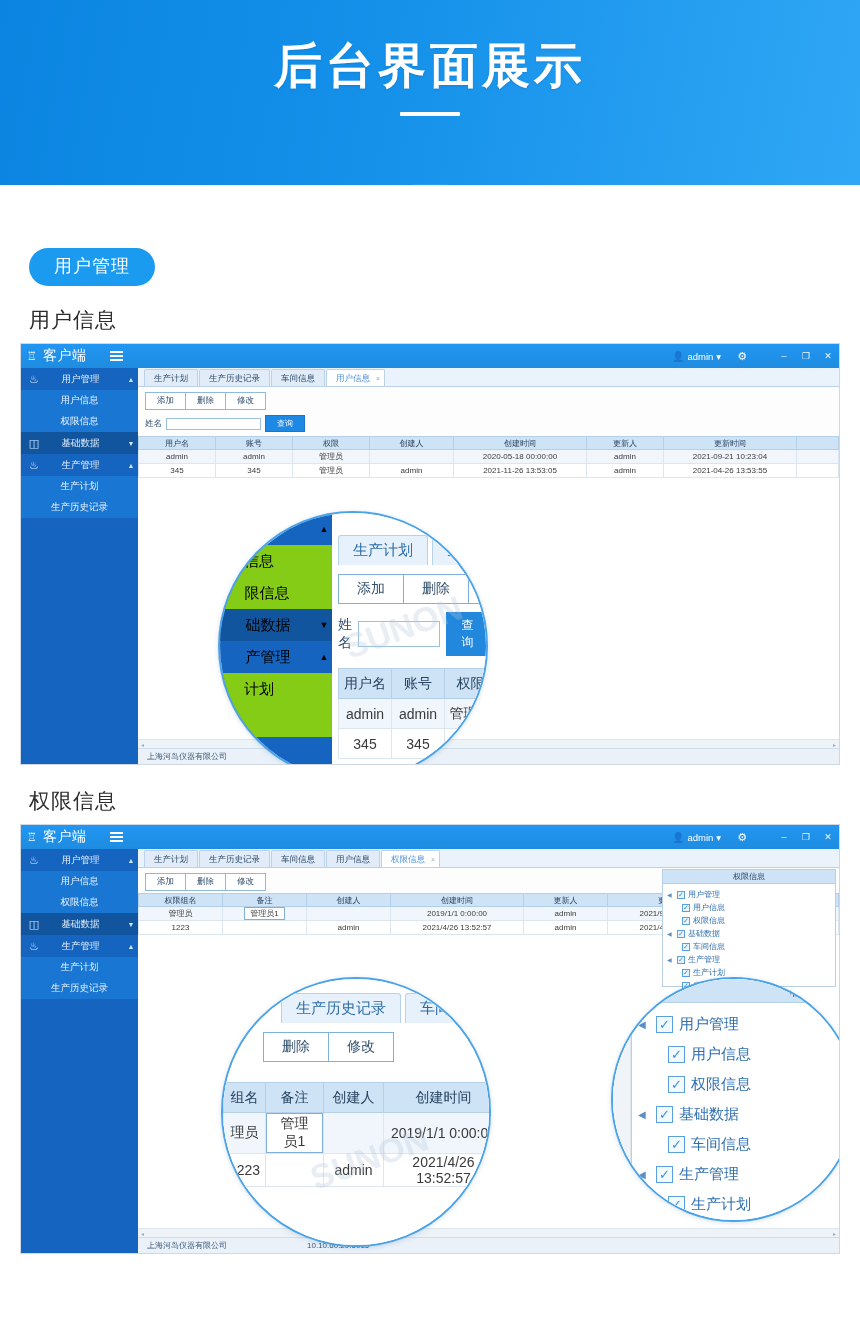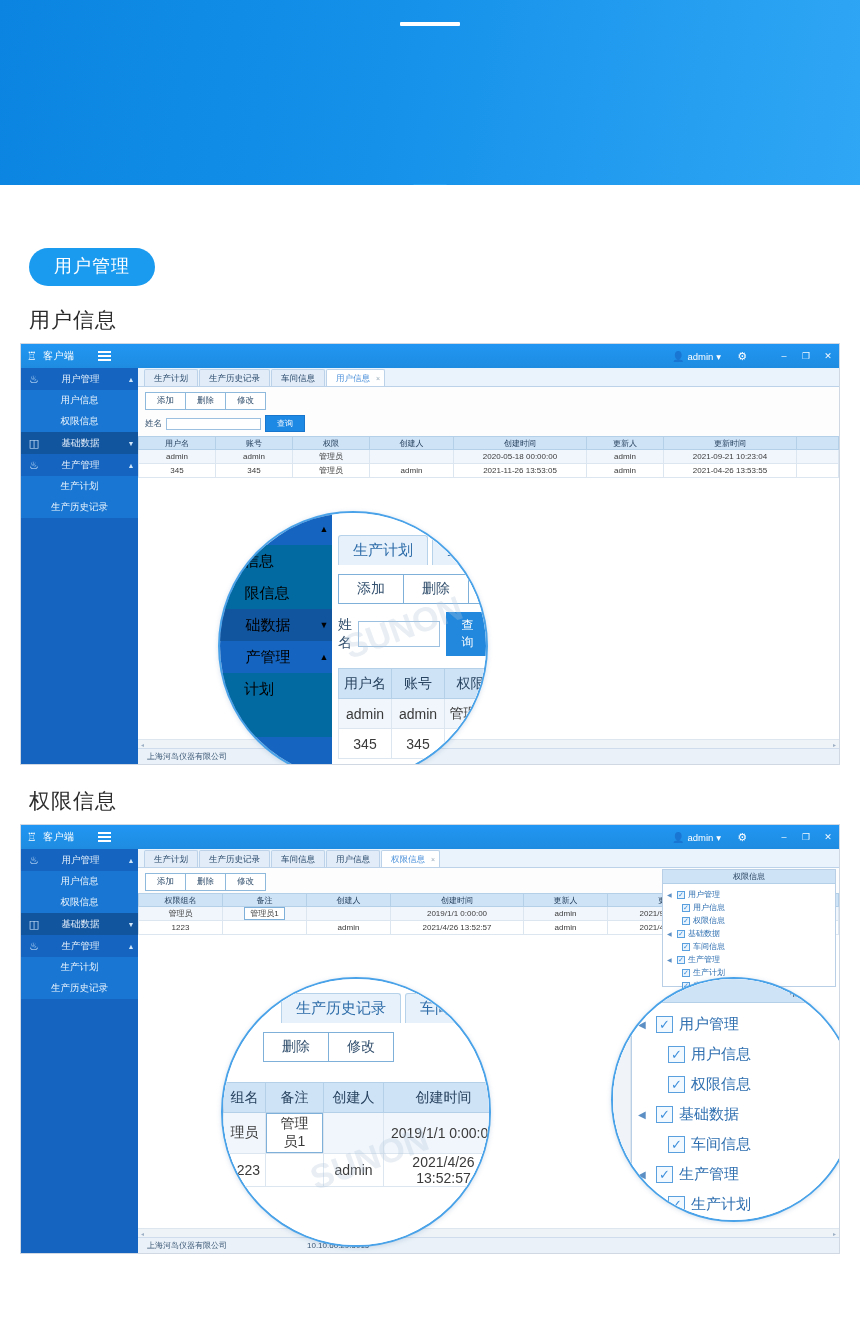--- a/index.html
+++ b/index.html
@@ -79,21 +79,21 @@
     background:#f3f6fa;
     overflow:hidden;
   }
   .titlebar{
     height:24px;
     background:linear-gradient(180deg,#2196f3 0%,#1e8ce0 100%);
     display:flex; align-items:center;
     color:#fff; font-size:10px;
   }
   .tb-logo{ width:22px; text-align:center; font-size:11px; line-height:1;}
-  .tb-name{ font-size:10px; letter-spacing:.5px; }
+  .tb-name{ font-size:14px; letter-spacing:.5px; }
   .tb-burger{
     margin-left:23px; display:flex; flex-direction:column; justify-content:center; gap:2px;
   }
   .tb-burger i{ display:block; width:13px;height:2px;background:#fff;border-radius:0;}
   .tb-spacer{flex:1}
   .tb-user{ display:flex;align-items:center;gap:3px;font-size:9.5px;margin-right:16px;}
   .tb-user .person{font-size:10px;}
   .tb-gear{ font-size:11px; margin-right:26px;}
   .tb-btn{ font-size:9px; width:22px; text-align:center; opacity:.95;}
 
@@ -233,21 +233,21 @@
   table.mgrid th{
     background:#cfe3f7;color:#27435f;font-size:14px;font-weight:normal;
     border:1px solid #b4cfe8;height:30px;text-align:center;
   }
   table.mgrid td{
     font-size:14px;color:#3a3a3a;border:1px solid #dbe6f1;height:30px;text-align:center;background:#fff;
   }
   table.mgrid tr.alt td{ background:#f1f6fc;}
   .m-nav{ height:32px; display:flex;align-items:center; font-size:15px; }
   .m-nav.alt{ background:#12559f; }
-  .m-nav.sub{ background:#0369a1; justify-content:center; }
+  .m-nav.sub{ background:#84cc16; justify-content:center; }
   .m-nav .lbl{ flex:1; text-align:center;}
   .m-nav .car{ width:16px;text-align:center;font-size:9px;}
 
   .m-tree-head{
     height:24px;background:#cfe3f7;border-bottom:1px solid #b4cfe8;
     font-size:13px;color:#27435f;text-align:right;line-height:24px;padding-right:16px;
   }
   .m-tnode{ display:flex;align-items:center;gap:6px;height:30px;font-size:15px;color:#2f6fb0;}
   .m-tnode.lvl2{ padding-left:30px; }
   .m-tarrow{ width:12px;font-size:10px;color:#5c8fc4;}
@@ -260,20 +260,21 @@
     transform:rotate(-20deg); pointer-events:none; font-weight:bold;
   }
 </style>
 </head>
 <body>
 
 
 
 
 <div class="hero">
+  <div class="hero-title">后台界面展示</div>
   <div class="hero-rule"></div>
   <div class="hero-arrow"></div>
 </div>
 
 
 <div class="badge">用户管理</div>
 <div class="sec-title">用户信息</div>
 
 
 <div class="app app1">

